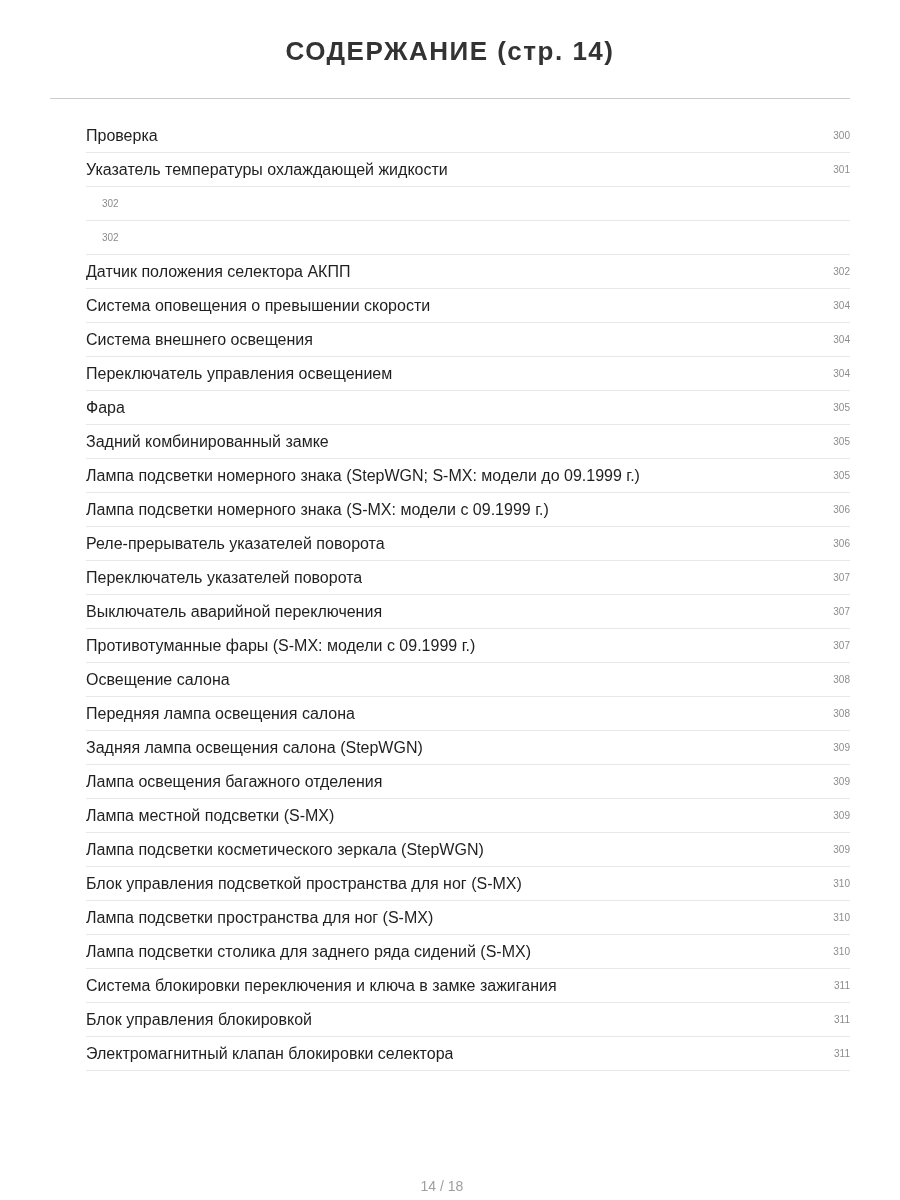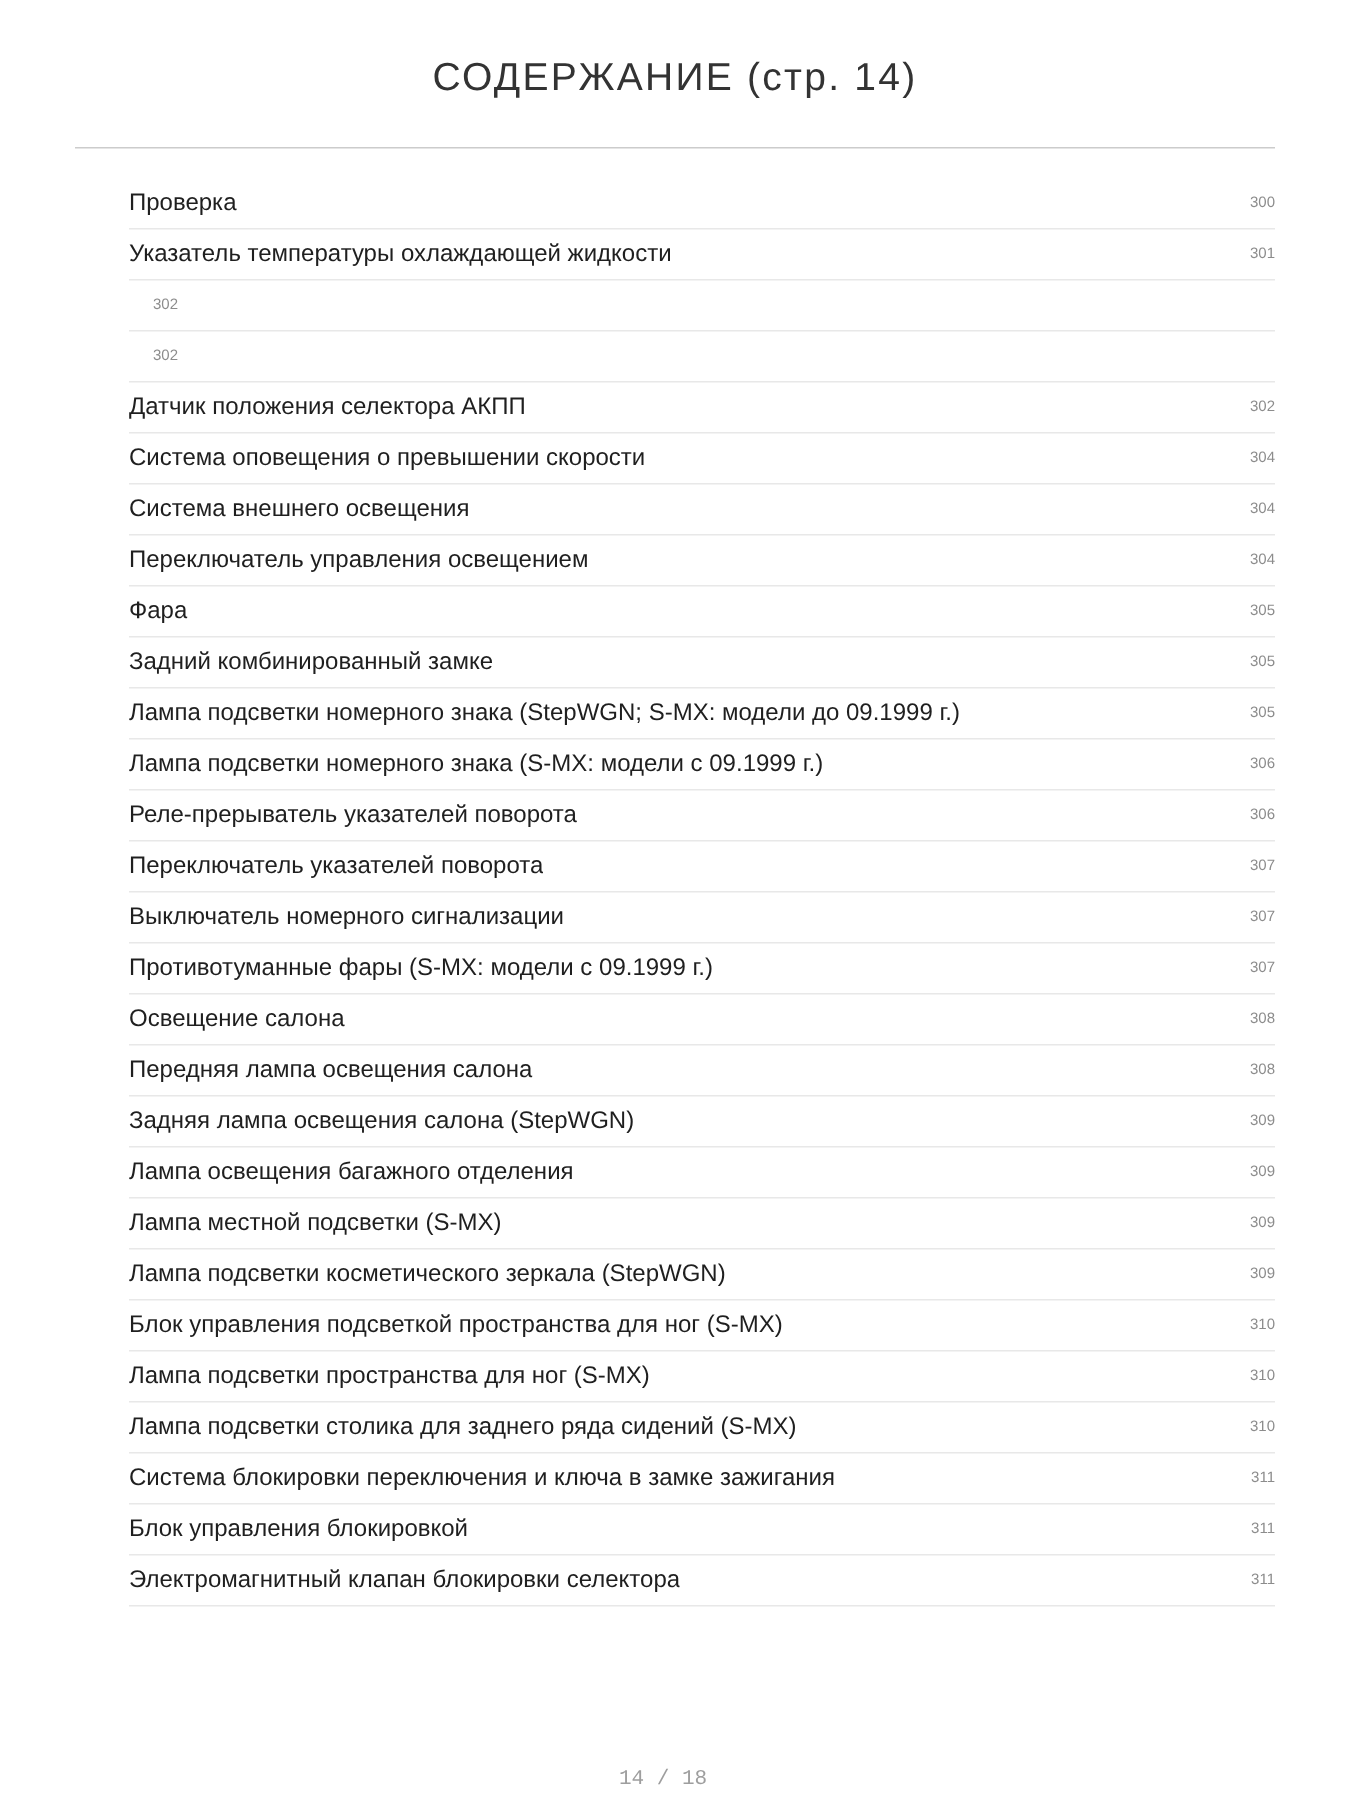--- a/index.html
+++ b/index.html
@@ -21,21 +21,21 @@
   .page {
     width: 900px;
     height: 1200px;
     padding: 0 50px;
     position: relative;
   }
   .toc-title {
     margin-top: 36px;
     text-align: center;
     font-size: 26px;
-    font-weight: 400;
+    font-weight: 700;
     letter-spacing: 1.5px;
     line-height: 30px;
     color: var(--title);
   }
   .title-divider {
     margin-top: 32px;
     border: none;
     border-top: 1px solid var(--header-divider);
   }
   .toc-list {
@@ -63,21 +63,20 @@
     flex: none;
   }
   .page-footer {
     position: absolute;
     left: 0;
     right: 16px;
     top: 1142px;
     text-align: center;
     font-size: 14px;
     color: var(--footer);
-    font-family: Liberation Mono, monospace;
   }
 </style>
 </head>
 <body>
 
 <div class="page">
 
   <h1 class="toc-title">СОДЕРЖАНИЕ (стр. 14)</h1>
 
   <hr class="title-divider">
@@ -145,21 +144,21 @@
     <span class="toc-label">Реле-прерыватель указателей поворота</span>
     <span class="toc-page">306</span>
   </div>
 
   <div class="toc-row">
     <span class="toc-label">Переключатель указателей поворота</span>
     <span class="toc-page">307</span>
   </div>
 
   <div class="toc-row">
-    <span class="toc-label">Выключатель номерного сигнализации</span>
+    <span class="toc-label">Выключатель аварийной переключения</span>
     <span class="toc-page">307</span>
   </div>
 
   <div class="toc-row">
     <span class="toc-label">Противотуманные фары (S-MX: модели с 09.1999 г.)</span>
     <span class="toc-page">307</span>
   </div>
 
   <div class="toc-row">
     <span class="toc-label">Освещение салона</span>

